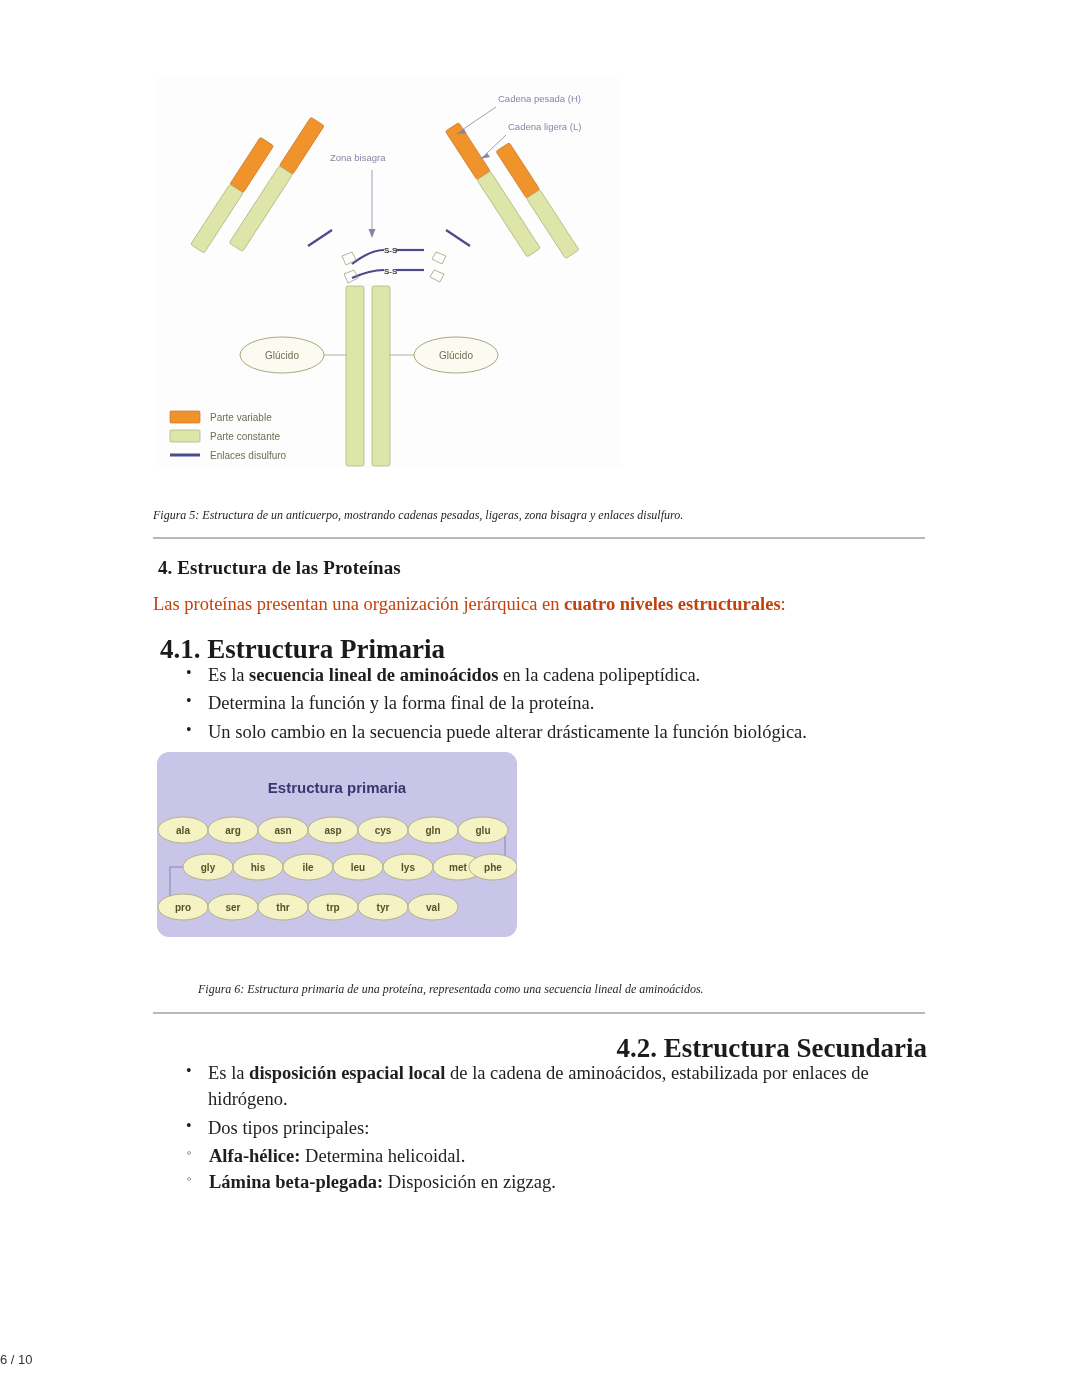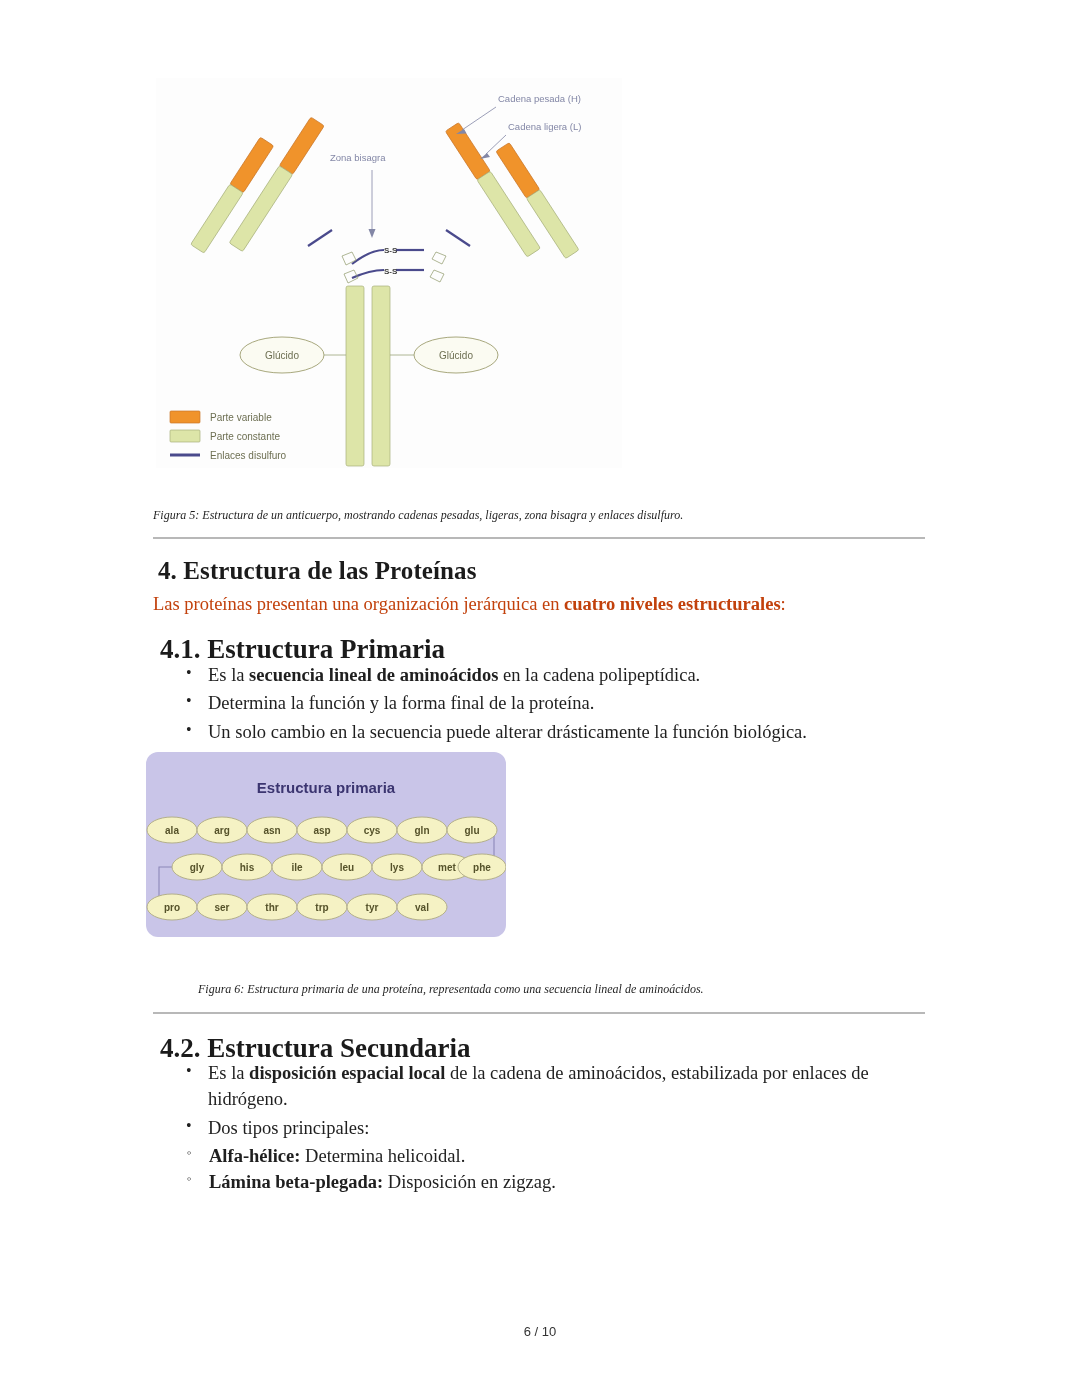--- a/index.html
+++ b/index.html
@@ -49,21 +49,21 @@
   }
   .hr {
     border: 0;
     border-top: 2px solid #b8b8b8;
     margin: 0;
     width: 772px;
   }
 
   
   h2.sec {
-    font-size: 25px;
+    font-size: 19px;
     font-weight: bold;
     letter-spacing: 0.1px;
     margin: 0;
     color: #1b1b1b;
   }
   h3.subsec {
     font-size: 27px;
     font-weight: bold;
     margin: 0;
     color: #1b1b1b;
@@ -107,33 +107,32 @@
   ul.lvl2 > li > .bullet-o {
     position: absolute;
     left: -22px;
     top: 1px;
     font-size: 13px;
   }
 
   
   .fig6-wrap {
     position: absolute;
-    left: 146px;
+    left: 157px;
     top: 752px;
     width: 360px;
     height: 224px;
   }
 
   
   .footer {
     position: absolute;
     left: 0;
-    top: 1324px;
+    top: 1352px;
     width: 1080px;
-    text-align: center;
     font-family: "Liberation Sans", sans-serif;
     font-size: 13px;
     color: #333;
   }
 </style>
 </head>
 <body>
 
 <div class="page">
 
@@ -351,21 +350,21 @@
   </div>
 
   <div class="content" style="top: 981px; margin-left: 45px;">
     <div class="fig-caption">Figura 6: Estructura primaria de una proteína, representada como una secuencia lineal de aminoácidos.</div>
   </div>
 
   <div class="content" style="top: 1012px;">
     <hr class="hr">
   </div>
 
-  <div class="content" style="top: 1033px;">
+  <div class="content" style="top: 1033px; text-align: right;">
     <h3 class="subsec" style="margin-left:7px;">4.2. Estructura Secundaria</h3>
   </div>
 
   <div class="content" style="top: 1060px;">
     <ul class="lvl1">
       <li>
         <span class="bullet">•</span><span>Es la </span><span class="bold">disposición espacial local</span><span> de la cadena de aminoácidos, estabilizada por enlaces de hidrógeno.</span>
       </li>
       <li>
         <span class="bullet">•</span><span>Dos tipos principales:</span>

